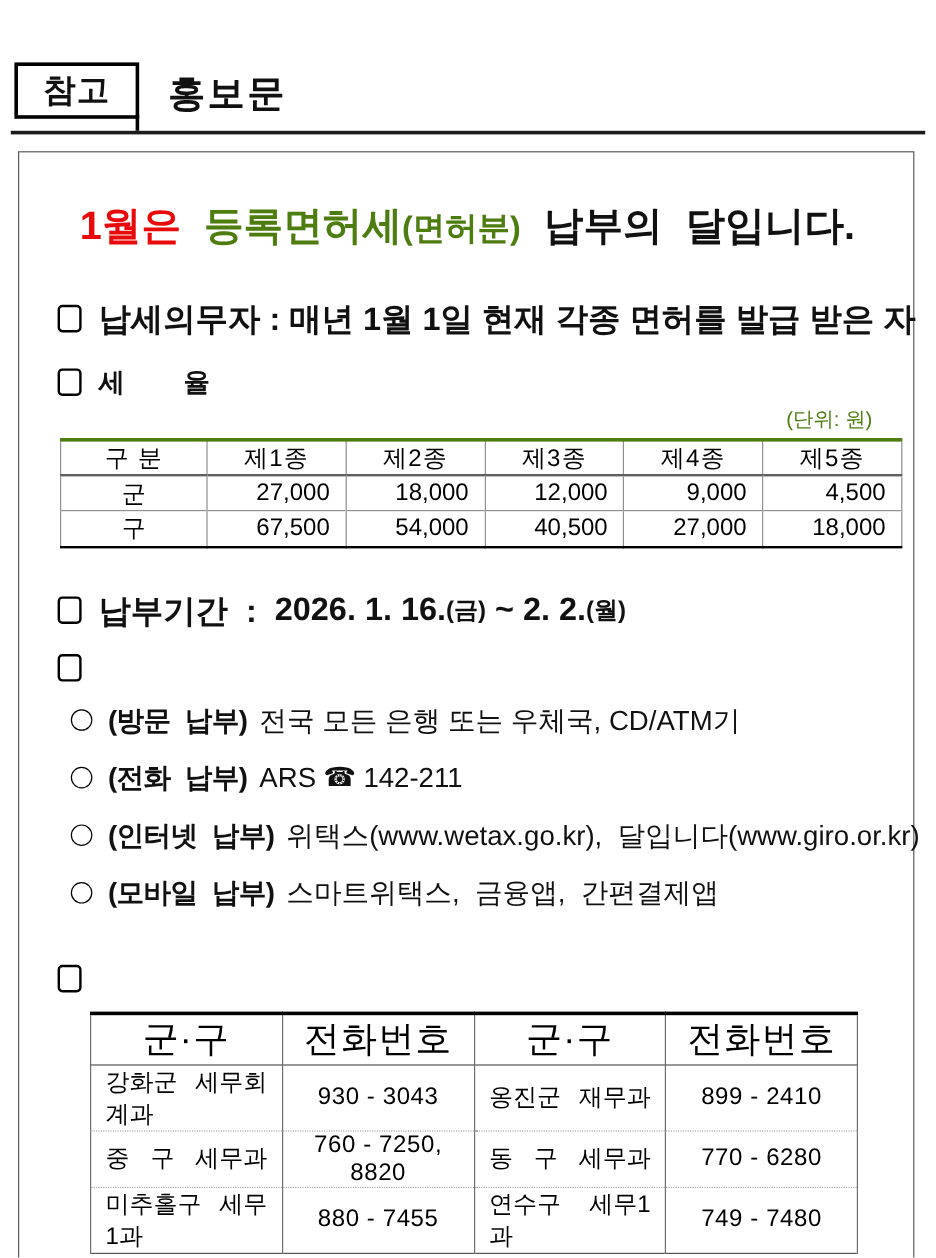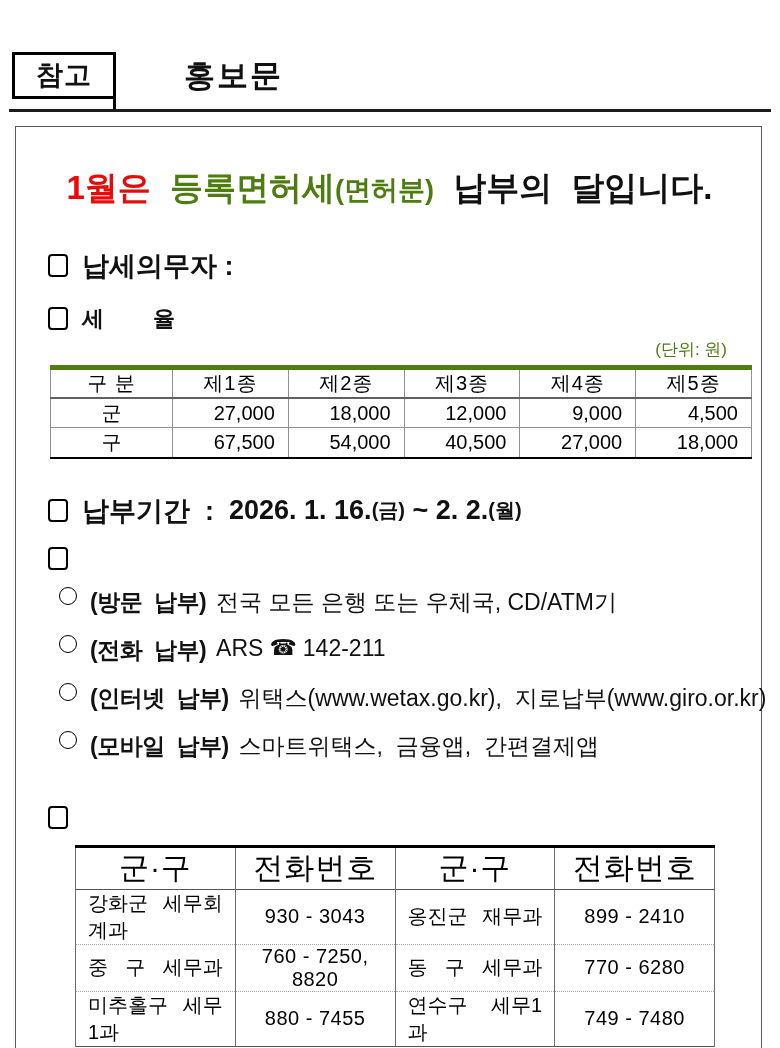--- a/index.html
+++ b/index.html
@@ -5,21 +5,21 @@
   * { margin:0; padding:0; box-sizing:border-box; }
   html,body { background:#fff; }
   body {
     width:780px; height:1048px;
     font-family:"Liberation Sans","DejaVu Sans",sans-serif;
     color:#111; overflow:hidden; position:relative;
   }
 
   
   .top-area { padding-top:52px; }
-  .ref-row { display:flex; align-items:center; margin-left:12px;gap:44px; }
+  .ref-row { display:flex; align-items:flex-end; margin-left:12px; }
   .ref-box {
     border:3px solid #000; padding:5px 21px;
     font-size:27px; font-weight:bold; letter-spacing:1px;
     position:relative; line-height:1.15;
   }
   .ref-box::after {
     content:""; position:absolute; right:-3px; top:100%;
     width:3px; height:13px; background:#000;
   }
   .doc-type { font-size:31px; font-weight:bold; margin-left:24px; letter-spacing:2px; }
@@ -53,36 +53,36 @@
   .sec-contact  { margin-top:44px; font-size:26px; }
   .sec-contact .sub, .day-small { font-size:20px; }
   .day-small { font-weight:bold; }
 
   .unit-note { text-align:right; font-size:17px; margin:4px 4px 4px 0; color:#4d7c0f; }
 
   
   .rate-table {
     width:702px; margin-left:2px; border-collapse:collapse; table-layout:fixed;
     font-size:20px; color:#000;
-    border-top:5px solid #4d7c0f; border-bottom:2px solid #000;
+    border-top:3px solid #4d7c0f; border-bottom:2px solid #000;
   }
   .rate-table col.c0 { width:122px; }
   .rate-table th {
     font-weight:normal; border:1px solid #909090; border-top:none;
     border-bottom:2px solid #606060; height:29px; letter-spacing:1px;
   }
   .rate-table td {
     border:1px solid #909090; border-bottom:none;
     height:30px; text-align:right; padding-right:13px;
   }
   .rate-table td.cat { text-align:center; padding-right:0; }
   .rate-table th:first-child, .rate-table td:first-child { border-left:1px solid #909090; }
 
   
-  .method-item { display:flex; margin-top:17px; font-size:23px; margin-left:11px; }
+  .method-item { display:flex; align-items:center; margin-top:17px; font-size:23px; margin-left:11px; }
   .circle {
     flex:none; width:18px; height:18px; border:1.6px solid #000;
     border-radius:50%; margin-right:13px;
   }
   .method-item b { margin-right:10px; letter-spacing:-0.5px; white-space:pre; }
   .method-item .txt { white-space:pre; }
   .phone-icon { margin:0 6px; font-size:22px; }
 
   
   .contact-table {
@@ -117,20 +117,21 @@
 
   <div class="title">
     <span style="color:#e80b0b;">1월은</span>
     <span style="color:#4d7c0f;"><span>등록면허세</span><span class="sub">(면허분)</span></span>
     <span>납부의  달입니다.</span>
   </div>
 
   <div class="section-line sec-taxpayer">
     <span class="checkbox"></span>
     <span>납세의무자 : </span>
+    <span>매년 1월 1일 현재 각종 면허를 발급 받은 자</span>
   </div>
 
   <div class="section-line sec-rate">
     <span class="checkbox"></span>
     <span>세        율</span>
   </div>
 
   <div class="unit-note">(단위:  원)</div>
 
   <table class="rate-table">
@@ -196,21 +197,21 @@
     <span class="circle"></span>
     <b>(전화  납부)</b>
     <span class="txt">ARS</span>
     <span class="phone-icon">☎</span>
     <span class="txt">142-211</span>
   </div>
 
   <div class="method-item">
     <span class="circle"></span>
     <b>(인터넷  납부)</b>
-    <span class="txt">위택스(www.wetax.go.kr),  지로납부(www.giro.or.kr)</span>
+    <span class="txt">위택스(www.wetax.go.kr),  달입니다(www.giro.or.kr)</span>
   </div>
 
   <div class="method-item">
     <span class="circle"></span>
     <b>(모바일  납부)</b>
     <span class="txt">스마트위택스,  금융앱,  간편결제앱</span>
   </div>
 
   <div class="section-line sec-contact">
     <span class="checkbox"></span>

